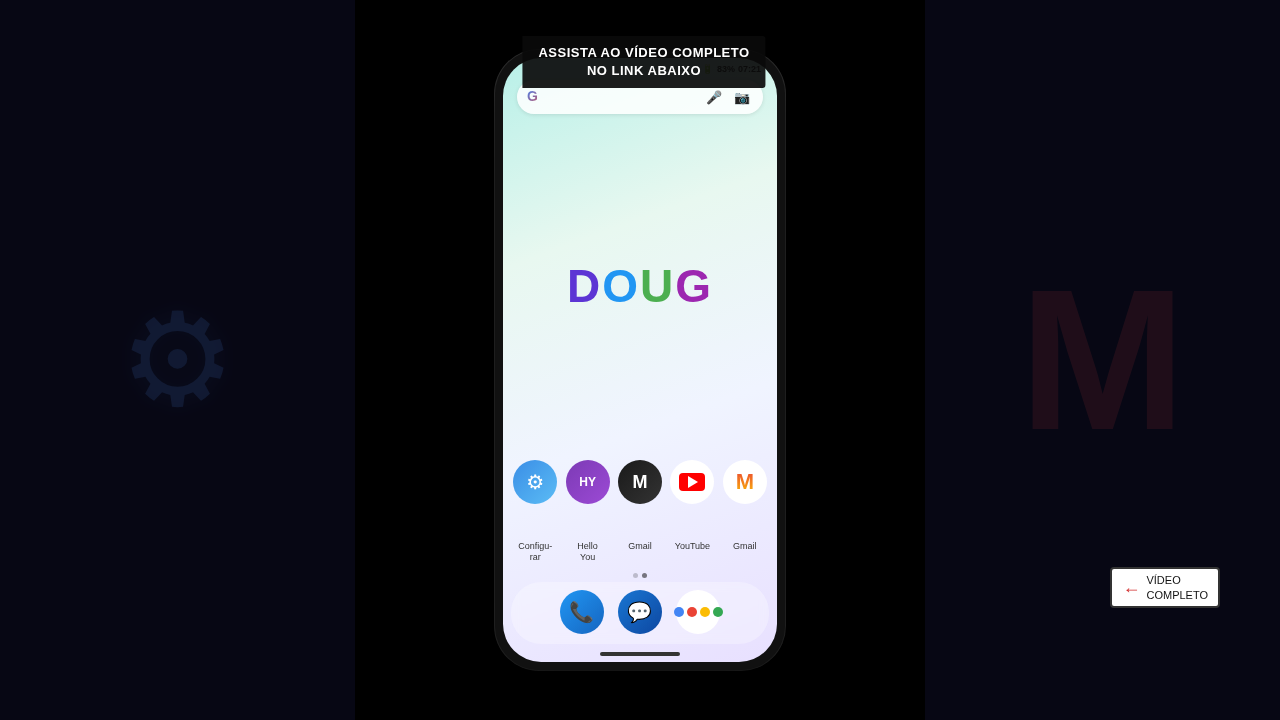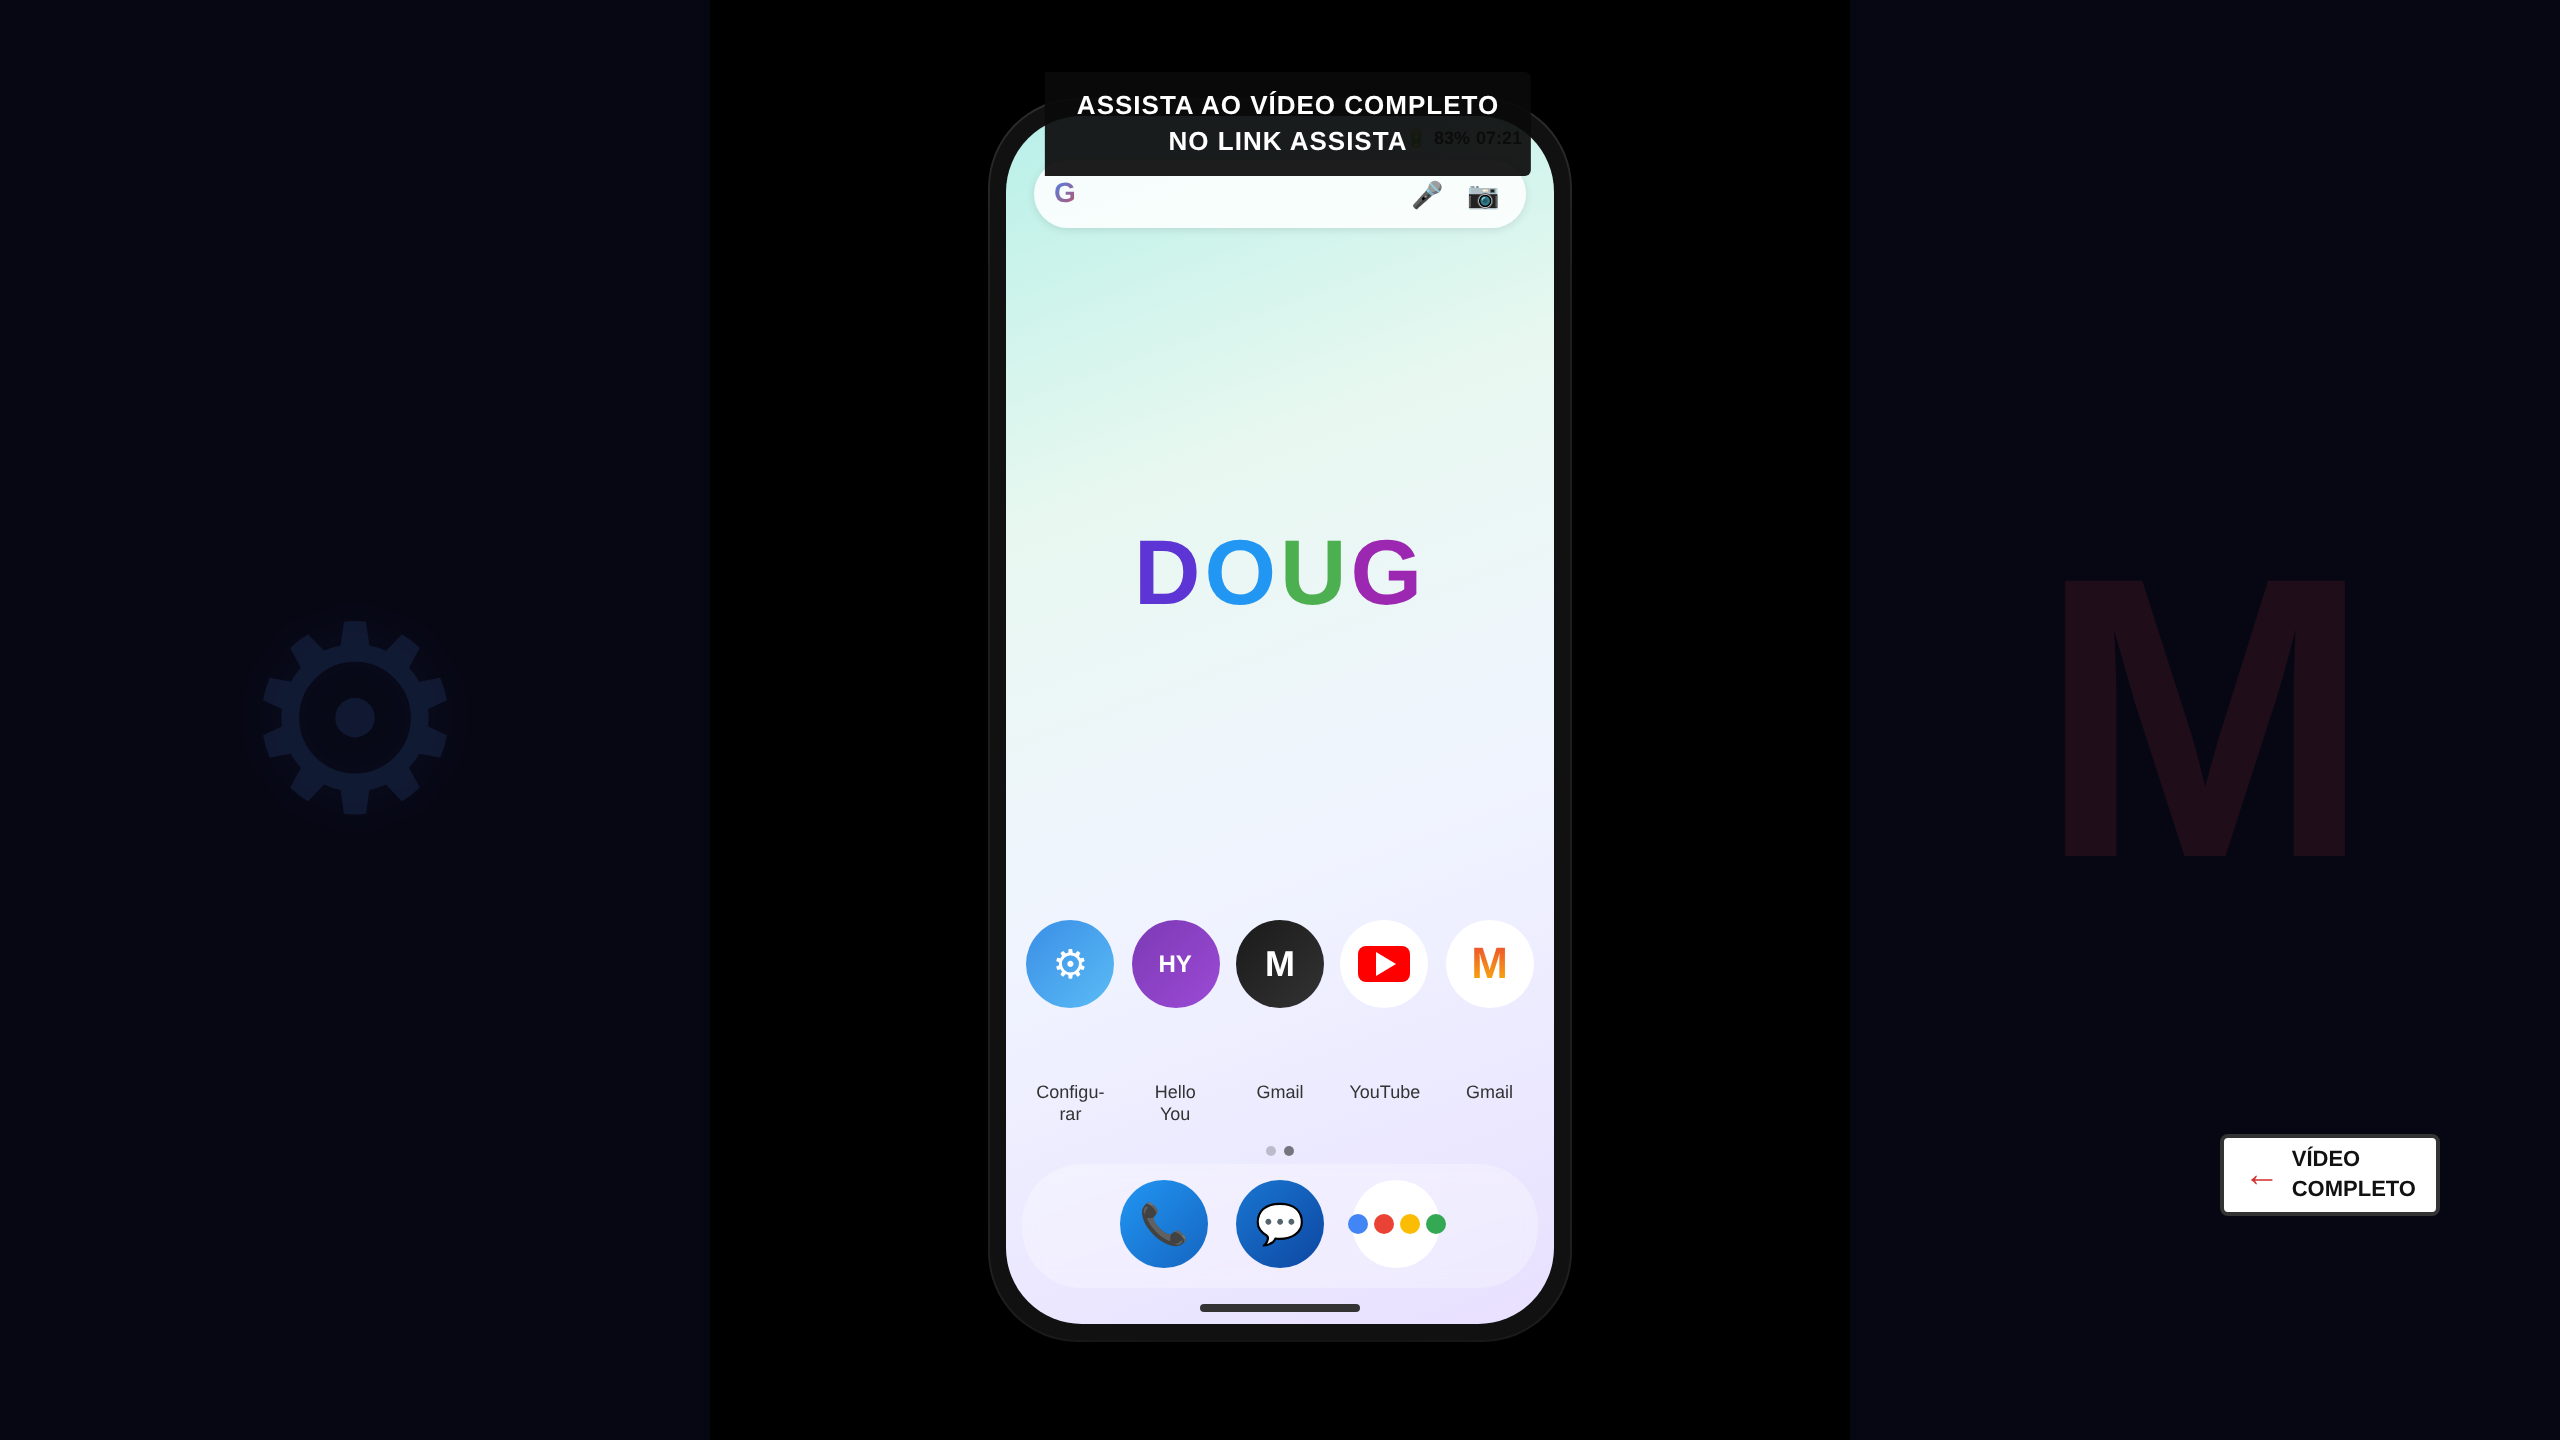--- a/index.html
+++ b/index.html
@@ -260,21 +260,21 @@
       padding: 4px 10px;
     }
 
     .badge-arrow {
       font-size: 18px;
       color: #d32f2f;
     }
 
     .badge-text {
       font-size: 11px;
-      font-weight: 700;
+      font-weight: 400;
       color: #111;
       line-height: 1.3;
     }
 
     
     .overlay-left {
       position: absolute;
       left: 0;
       top: 0;
       width: 355px;
@@ -396,21 +396,21 @@
   </div>
 </div>
 
 <div class="overlay-left"></div>
 <div class="overlay-right"></div>
 
 <div class="top-banner">
   <div class="banner-red"></div>
   <div class="banner-text">
     <span>ASSISTA AO VÍDEO COMPLETO</span><br>
-    <span>NO LINK ASSISTA</span>
+    <span>NO LINK ABAIXO</span>
   </div>
 </div>
 
 <div class="phone-wrapper">
   <div class="phone">
     <div class="phone-screen">
 
       <div class="status-bar">
         <div class="status-icons">
           <span>🔋</span>

